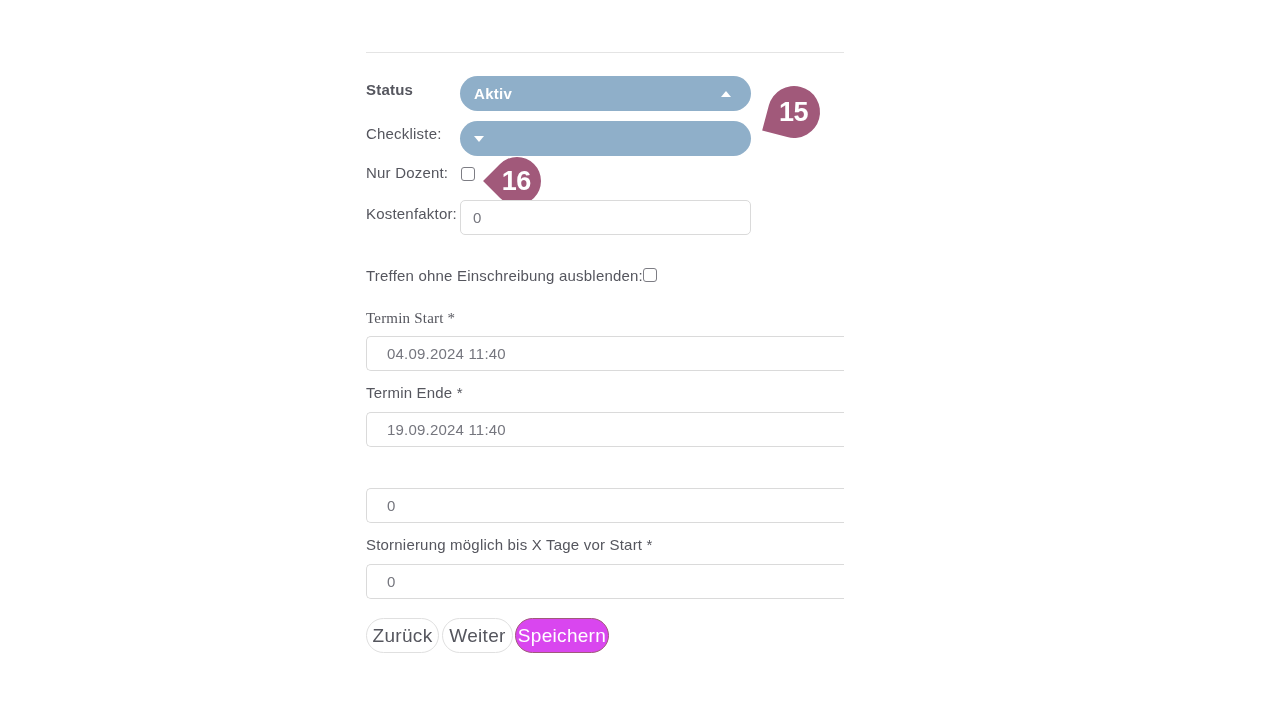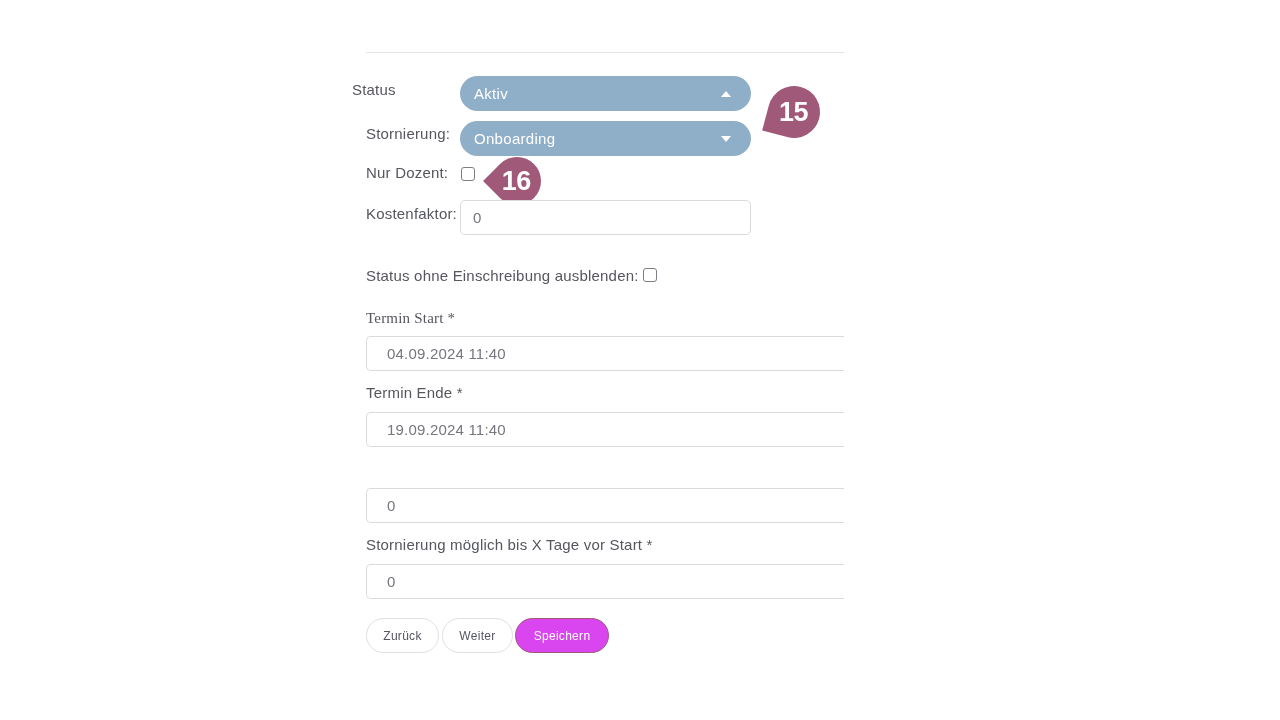--- a/index.html
+++ b/index.html
@@ -23,21 +23,21 @@
   }
 
   
   .dropdown {
     position: absolute; left: 460px; width: 291px; height: 35px;
     background: #8fafc9; border-radius: 17.5px;
     display: flex; align-items: center;
     padding: 0 20px 0 14px; cursor: pointer;
   }
   .dropdown .dd-text {
-    color: #ffffff; font-size: 15px; font-weight: 400; letter-spacing: 0.3px;
+    color: #ffffff; font-size: 15px; font-weight: 700; letter-spacing: 0.3px;
     flex: 1 1 auto; white-space: nowrap; overflow: hidden;
   }
   .caret { width: 0; height: 0; flex: 0 0 auto; }
   .caret-up {
     border-left: 5px solid transparent; border-right: 5px solid transparent;
     border-bottom: 6px solid #ffffff;
   }
   .caret-down {
     border-left: 5px solid transparent; border-right: 5px solid transparent;
     border-top: 6px solid #ffffff;
@@ -79,66 +79,65 @@
     color: #fff; font-weight: 700; font-size: 27px; letter-spacing: -0.5px;
     font-family: "Liberation Sans", "DejaVu Sans", sans-serif;
   }
   .badge-15 span { transform: rotate(-15deg); }
   .badge-16 span { transform: rotate(-45deg); }
 
   
   .btn {
     position: absolute; top: 618px; height: 35px;
     border-radius: 17.5px; border: 1px solid #e0e0e0; background: #fff;
-    color: #55565e; font-size: 12px; font-weight: 500; letter-spacing: 0.3px;
+    color: #55565e; font-size: 19px; font-weight: 500; letter-spacing: 0.3px;
     font-family: "Liberation Sans", "DejaVu Sans", sans-serif;
     display: flex; align-items: center; justify-content: center;
     cursor: pointer; white-space: nowrap;
   }
   .btn-zurueck { left: 366px; width: 73px; }
   .btn-weiter { left: 442px; width: 71px; }
   .btn-speichern {
     left: 515px; width: 94px;
     background: #d946ef; border-color: #a1597a; color: #ffffff;
   }
 </style>
 </head>
 <body>
 
 <div class="canvas">
 
   <div class="divider"></div>
 
-  <div class="label" style="left:352px; top:81px;">Status</div>
+  <div class="label" style="left:366px; top:81px;font-weight:bold;">Status</div>
   <div class="dropdown" style="top:76px;">
     <span class="dd-text">Aktiv</span>
     <span class="caret caret-up"></span>
   </div>
 
-  <div class="label" style="left:366px; top:125px;">Stornierung:</div>
+  <div class="label" style="left:366px; top:125px;">Checkliste:</div>
   <div class="dropdown" style="top:121px;">
-    <span class="dd-text">Onboarding</span>
     <span class="caret caret-down"></span>
   </div>
 
   <div class="badge badge-15">
     <span>15</span>
   </div>
 
   <div class="label" style="left:366px; top:164px;">Nur Dozent:</div>
   <input type="checkbox" class="cbox" style="left: 461px; top: 167px;">
 
   <div class="badge badge-16">
     <span>16</span>
   </div>
 
   <div class="label" style="left:366px; top:205px;">Kostenfaktor:</div>
   <input type="text" class="tinput narrow" style="top: 200px;" value="0">
 
-  <div class="label" style="left:366px; top:267px;">Status ohne Einschreibung ausblenden:</div>
+  <div class="label" style="left:366px; top:267px;">Treffen ohne Einschreibung ausblenden:</div>
   <input type="checkbox" class="cbox" style="left: 643px; top: 268px;">
 
   <div class="label" style="left:366px; top:309px;font-family:Liberation Serif, serif;">Termin Start *</div>
   <input type="text" class="tinput wide" style="top: 336px;" value="04.09.2024 11:40">
 
   <div class="label" style="left:366px; top:384px;text-align:center;">Termin Ende *</div>
   <input type="text" class="tinput wide" style="top: 412px;" value="19.09.2024 11:40">
 
   <input type="text" class="tinput wide" style="top: 488px;" value="0">
 

